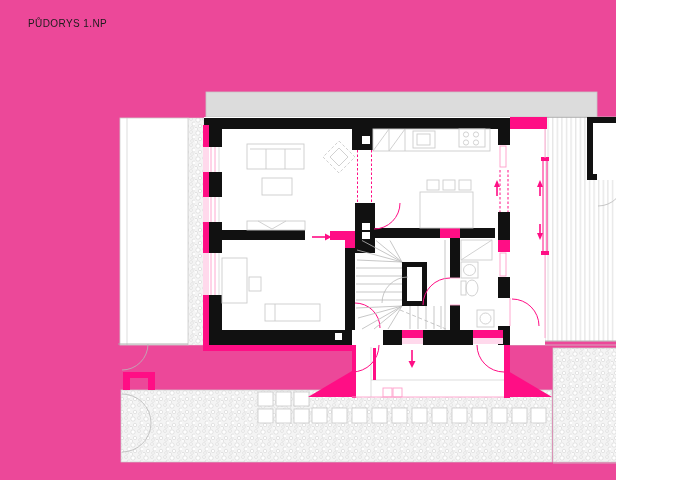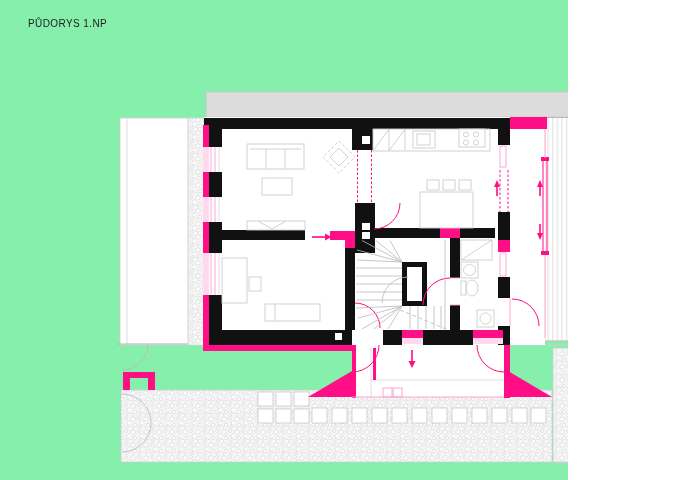--- a/index.html
+++ b/index.html
@@ -1,18 +1,19 @@
 <!DOCTYPE html>
 <html style="--accent: #ff0e85; --accent-pale: #ff9ecb; --accent-faint: #ffd9ec; --wall-black: #111111; --neighbor-gray: #dcdcdc; --line-gray: #b9b9b9; --furniture-gray: #cccccc; --ground-bg: #f4f4f4; --title-color: #1c1c1c; --paper: #ffffff;"><head>
 <meta charset="utf-8">
 <style>
   html,body{margin:0;padding:0;background:#ffffff;}
   #canvas{
-    position:relative;width:568px;height:480px;background:#86efac;overflow:hidden;
+    position:relative;width:568px;height:480px;background:#ec4899;overflow:hidden;
     font-family:"Liberation Sans","DejaVu Sans",sans-serif;
+    padding-left:48px;
   }
   #plan-title{
     position:absolute;left:28px;top:18px;font-size:10px;font-weight:500;
     letter-spacing:.4px;color:var(--title-color,#1c1c1c);white-space:nowrap;
   }
   svg{position:absolute;left:0;top:0;}
   
   .w  {fill:var(--wall-black,#111);}
   .a  {fill:var(--accent,#ff0e85);}
   .al {stroke:var(--accent,#ff0e85);fill:none;stroke-width:1;}

